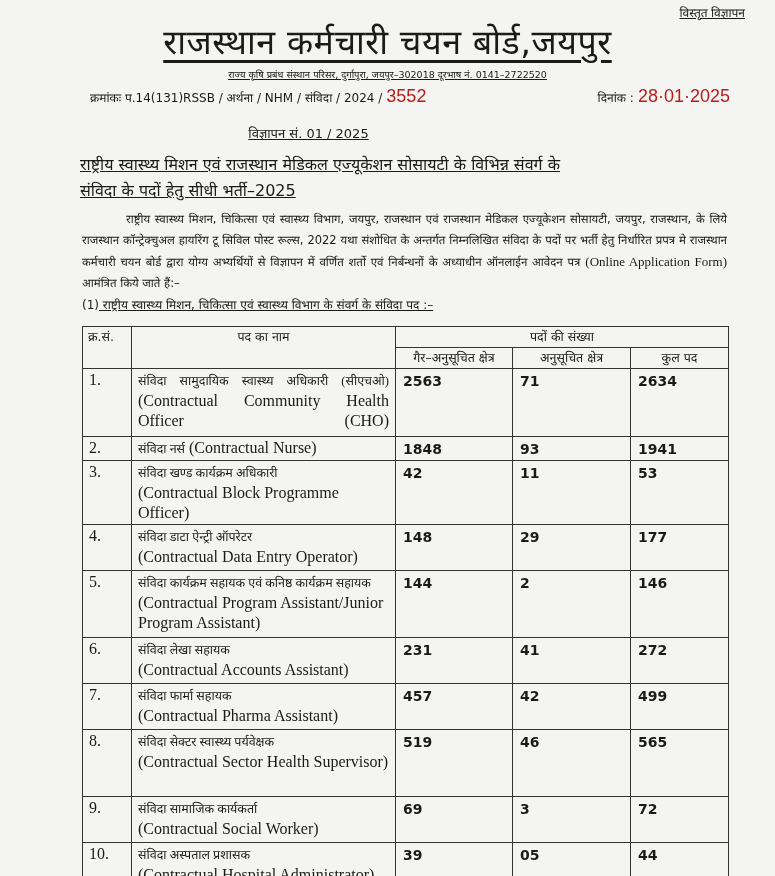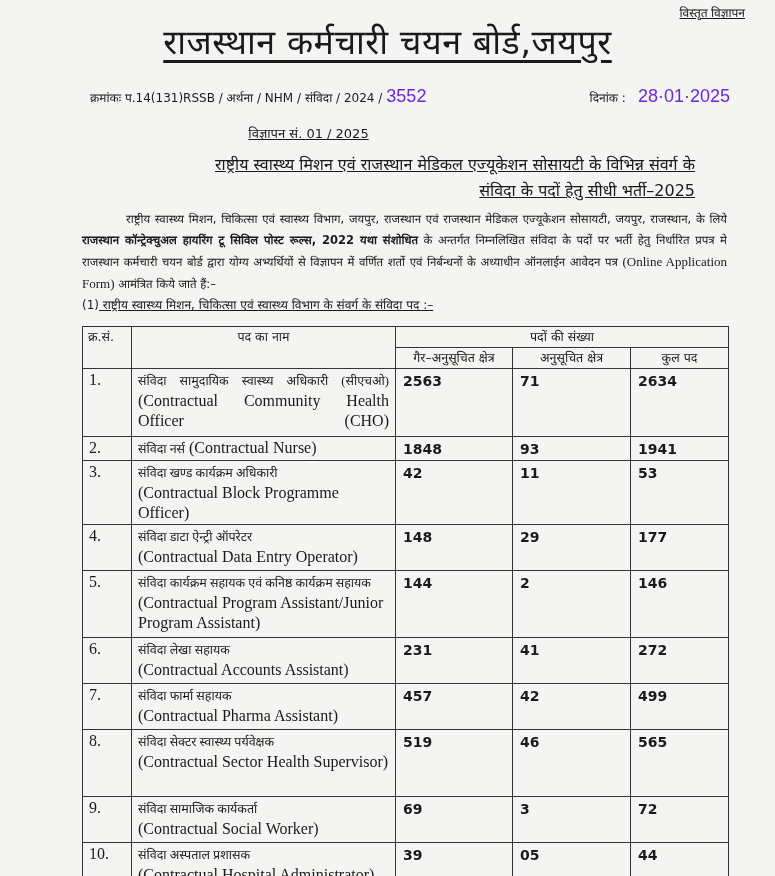--- a/index.html
+++ b/index.html
@@ -30,39 +30,39 @@
     text-align: center; font-family: "DejaVu Sans", sans-serif;
     font-size: 9.5px; text-decoration: underline;
   }
   .ref-line {
     position: absolute; left: 90px; top: 86px; width: 640px;
     font-family: "DejaVu Sans", sans-serif; font-size: 12px;
     display: flex; align-items: baseline;
   }
   .ref-line .hand {
     font-family: "Liberation Sans", sans-serif; font-size: 18px;
-    color: #6d28d9; margin-left: 4px;
-  }
-  .ref-line .date-label { margin-left: auto; margin-right: 8px; }
+    color: #b91c1c; margin-left: 4px;
+  }
+  .ref-line .date-label { margin-left: auto; margin-right: 0; }
   .ad-no {
     position: absolute; left: 0; width: 617px; top: 124px;
     text-align: center; font-family: "DejaVu Sans", sans-serif;
     font-size: 13px; text-decoration: underline;
   }
   .headline {
     position: absolute; left: 80px; width: 615px; top: 152px;
-    text-align: right; font-family: "DejaVu Sans", sans-serif;
+    text-align: left; font-family: "DejaVu Sans", sans-serif;
     font-size: 16px; line-height: 26px; text-decoration: underline;
   }
   .intro {
     position: absolute; left: 82px; width: 645px; top: 209px;
     font-family: "DejaVu Sans", sans-serif; font-size: 11.5px;
     line-height: 21px; text-align: justify; text-indent: 44px;
   }
-  .intro b { font-weight: bold; }
+  .intro b { font-weight: normal; }
   .intro .en { font-family: "Liberation Serif", serif; font-size: 13px; }
   .section-title {
     position: absolute; left: 82px; top: 296px;
     font-family: "DejaVu Sans", sans-serif; font-size: 12px;
   }
   .section-title .u { text-decoration: underline; margin-top: 36px; }
   table.posts {
     position: absolute; left: 82px; top: 326px; width: 646px;
     border-collapse: collapse; table-layout: fixed;
   }
@@ -90,20 +90,21 @@
 <body>
 
 <div class="page">
 
   <div class="ad-type">विस्तृत विज्ञापन</div>
 
   <div class="org-title">
     <span>राजस्थान कर्मचारी चयन बोर्ड,जयपुर</span>
   </div>
 
+  <div class="org-address">राज्य कृषि प्रबंध संस्थान परिसर, दुर्गापुरा, जयपुर–302018 दूरभाष नं. 0141–2722520</div>
 
   <div class="ref-line">
     <span>क्रमांकः प.14(131)RSSB / अर्थना / NHM / संविदा /  2024 /</span>
     <span class="hand">3552</span>
     <span class="date-label">दिनांक :</span>
     <span class="hand">28·01·2025</span>
   </div>
 
   <div class="ad-no">विज्ञापन सं. 01 / 2025</div>
 

